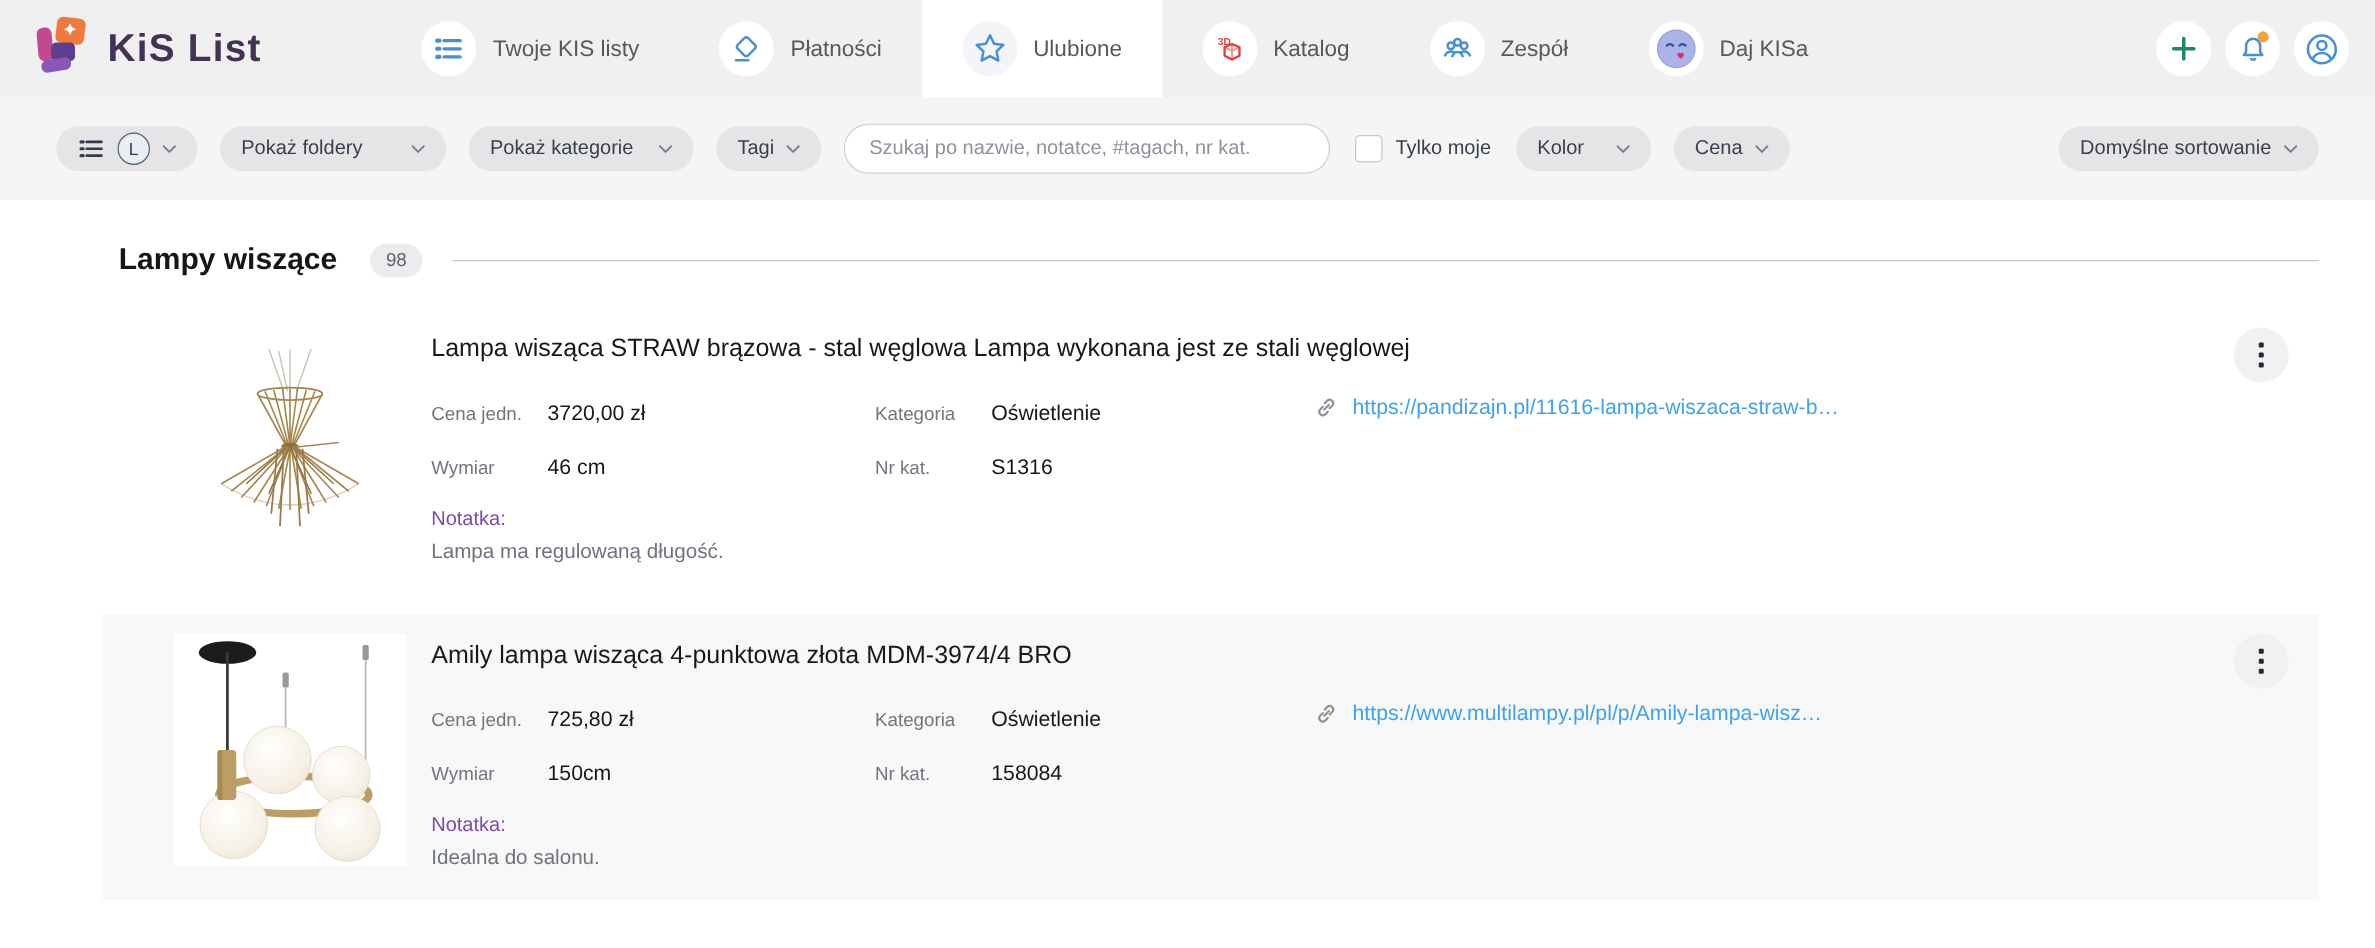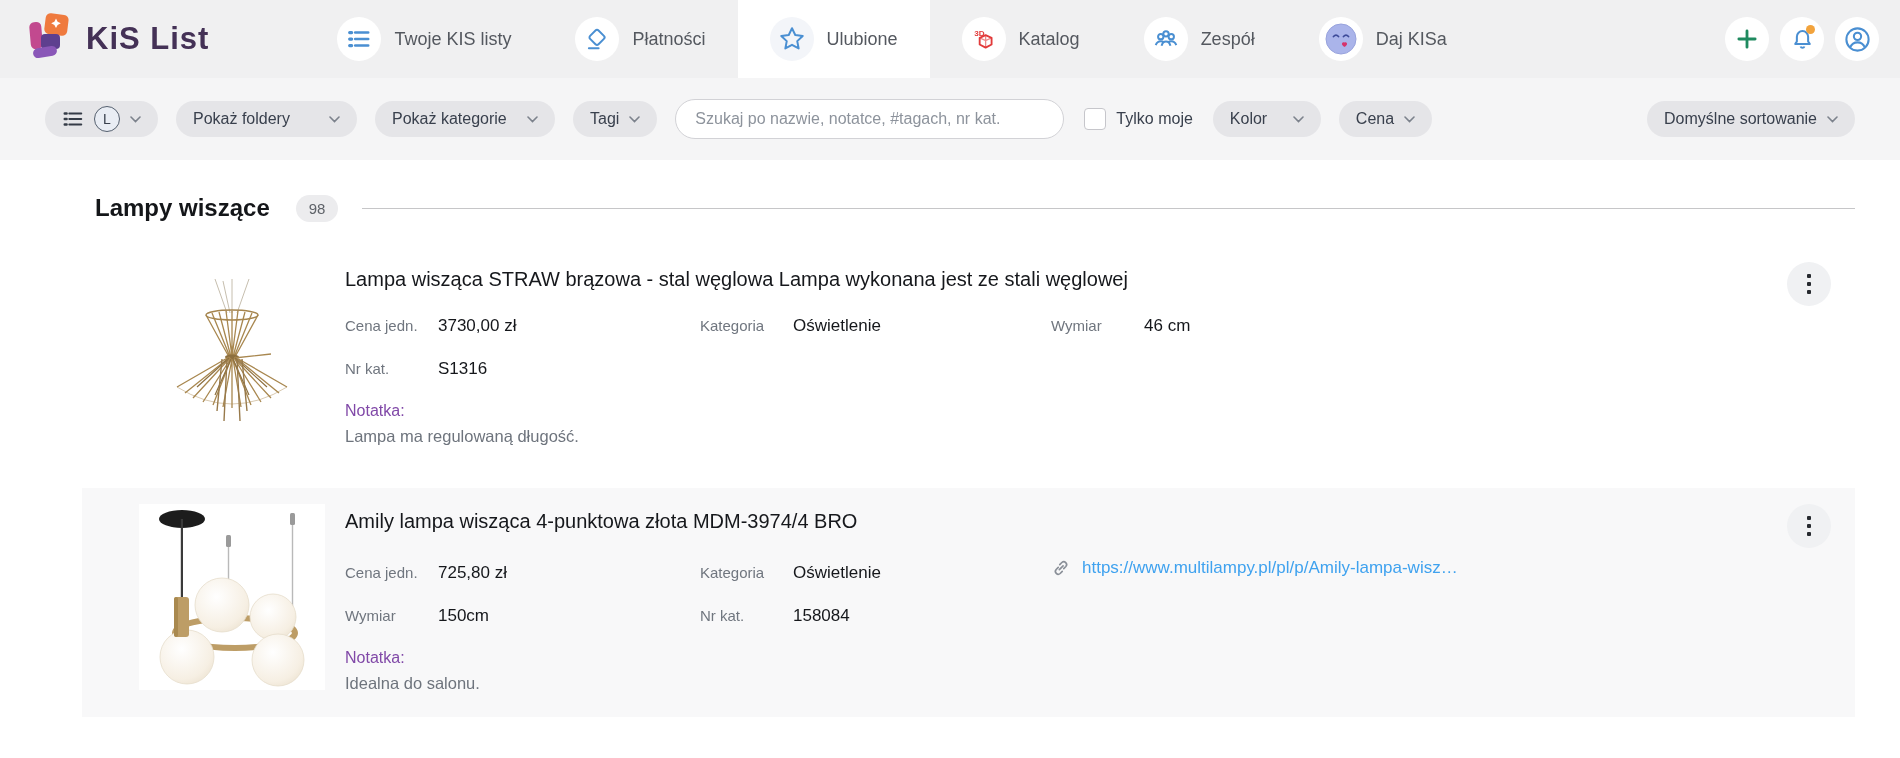--- a/index.html
+++ b/index.html
@@ -255,25 +255,33 @@
         <path d="M62 79L30 108M64 80L48 116M66 80L82 116M68 79L100 108" stroke="#8d7040" stroke-width="1.2" fill="none"></path>
         <path d="M60 80l-3 62M70 80l3 62M55 80l-5 52M75 80l5 52" stroke="#97794a" stroke-width="1.4" fill="none"></path>
         <path d="M10 108q55 34 110 0" stroke="#a8874f" stroke-width="1" fill="none" opacity="0.45"></path>
       </svg>
     </div>
     <div class="card-body">
       <h2 class="card-title">Lampa wisząca STRAW brązowa - stal węglowa Lampa wykonana jest ze stali węglowej</h2>
       <div class="fields">
         <div class="fpair">
           <span class="flabel">Cena jedn.</span>
-          <span class="fvalue">3730,00 zł</span>
+          <span class="fvalue">3720,00 zł</span>
         </div>
         <div class="fpair">
           <span class="flabel">Kategoria</span>
           <span class="fvalue">Oświetlenie</span>
+        </div>
+        <div class="link-cell">
+          <svg width="20" height="20" viewBox="0 0 24 24" fill="none" stroke="#8a8f98" stroke-width="2" stroke-linecap="round">
+            <path d="M10 14l4.5-4.5"></path>
+            <path d="M8.7 11.3l-2.5 2.5a3.4 3.4 0 0 0 4.8 4.8l2.5-2.5"></path>
+            <path d="M15.3 12.7l2.5-2.5a3.4 3.4 0 0 0-4.8-4.8l-2.5 2.5"></path>
+          </svg>
+          <a class="link-text" href="#">https://pandizajn.pl/11616-lampa-wiszaca-straw-b…</a>
         </div>
         <div class="fpair">
           <span class="flabel">Wymiar</span>
           <span class="fvalue">46 cm</span>
         </div>
         <div class="fpair">
           <span class="flabel">Nr kat.</span>
           <span class="fvalue">S1316</span>
         </div>
       </div>

